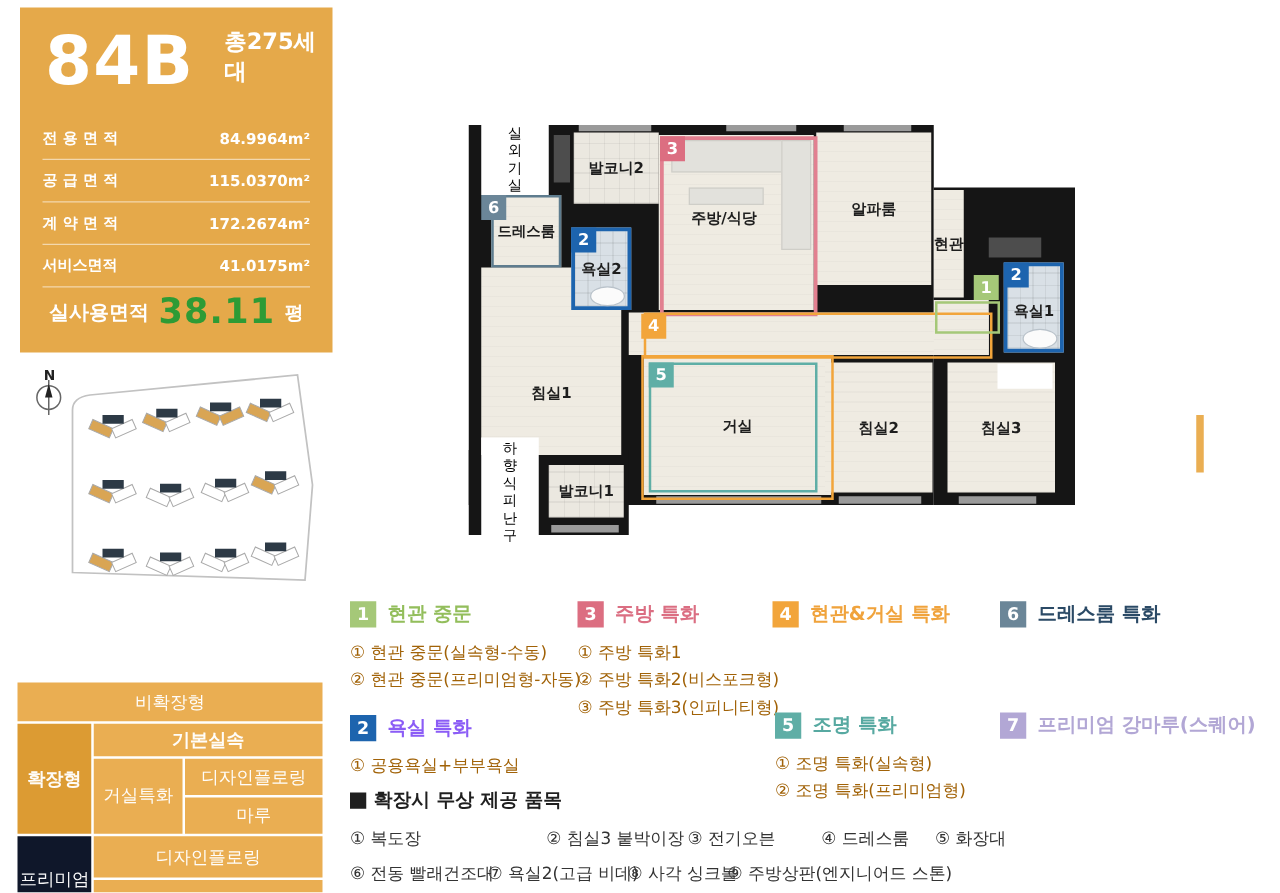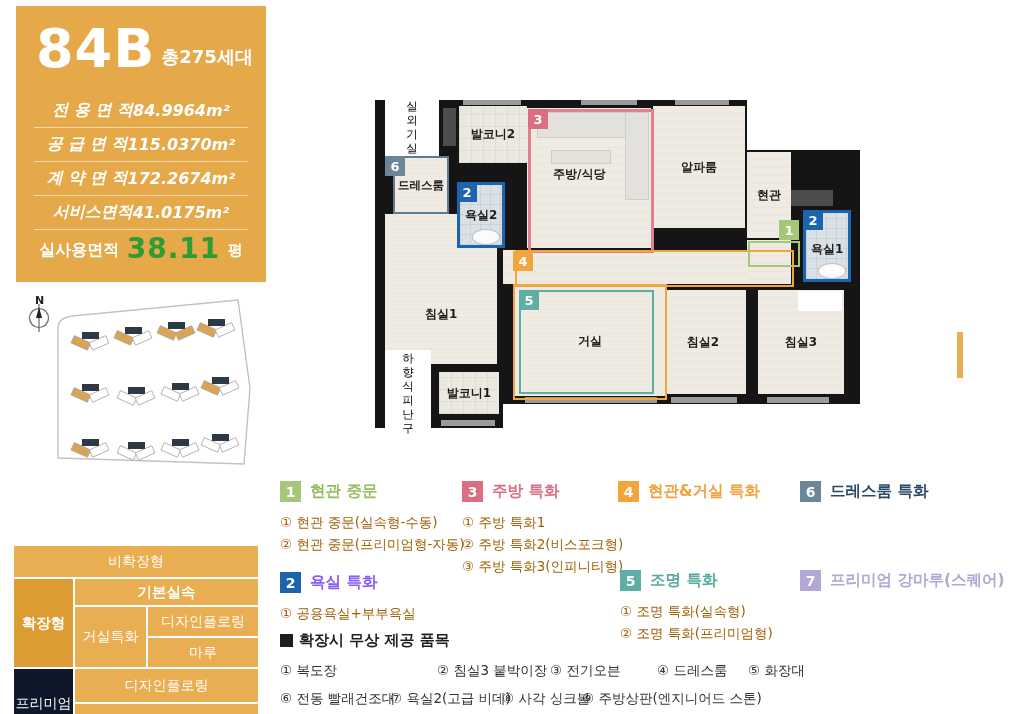--- a/index.html
+++ b/index.html
@@ -4,24 +4,24 @@
 <style>
   html,body{margin:0;padding:0;background:#ffffff;}
   .page{position:relative;width:1024px;height:714px;background:#fff;overflow:hidden;
         font-family:"DejaVu Sans","Liberation Sans",sans-serif;}
   .abs{position:absolute;}
 
   
   .unit-panel{left:16px;top:6px;width:250px;height:276px;color:#fff;}
   .unit-head{position:absolute;left:20px;top:14px;display:flex;align-items:flex-end;}
   .unit-code{font-size:54px;font-weight:bold;line-height:58px;letter-spacing:1px;}
-  .unit-total{font-size:18px;font-weight:bold;margin-left:6px;margin-bottom:9px;}
+  .unit-total{font-size:18px;font-weight:bold;margin-left:24px;margin-bottom:9px;}
   .area-rows{position:absolute;left:18px;right:18px;top:88px;}
-  .area-row{display:flex;justify-content:center;align-items:center;height:33px;
-            border-bottom:1px solid rgba(255,255,255,.55);font-size:16px;font-weight:bold;font-style:italic;}
+  .area-row{display:flex;justify-content:space-between;align-items:center;height:33px;
+            border-bottom:1px solid rgba(255,255,255,.55);font-size:12px;font-weight:bold;}
   .actual-row{position:absolute;left:0;right:0;top:226px;text-align:center;font-weight:bold;}
   .actual-label{font-size:16px;vertical-align:3px;}
   .actual-value{font-size:28px;letter-spacing:1px;margin:0 2px;}
   .actual-unit{font-size:15px;vertical-align:3px;}
 
   
   .site-plan{left:18px;top:292px;width:252px;height:202px;}
 
   
   .opt-table{left:14px;top:546px;width:216px;height:192px;}
@@ -203,21 +203,21 @@
     </div>
     <div class="room" style="left:152px;top:8px;width:124px;height:140px">
       <div class="counter" style="left:10px;top:4px;width:106px;height:24px"></div>
       <div class="counter" style="left:98px;top:4px;width:22px;height:86px"></div>
       <div class="counter" style="left:24px;top:42px;width:58px;height:12px"></div>
       <span class="rlabel" style="position:absolute;left:26px;top:58px">주방/식당</span>
     </div>
     <div class="room" style="left:278px;top:6px;width:92px;height:122px">
       <span class="rlabel">알파룸</span>
     </div>
-    <div class="room" style="left:372px;top:52px;width:44px;height:86px">
+    <div class="room" style="left:372px;top:52px;width:24px;height:86px">
       <span class="rlabel">현관</span>
     </div>
     <div class="room" style="left:128px;top:150px;width:288px;height:34px"></div>
     <div class="room" style="left:372px;top:140px;width:44px;height:44px"></div>
     <div class="room" style="left:10px;top:114px;width:112px;height:150px">
       <span class="rlabel" style="position:absolute;left:40px;top:92px">침실1</span>
     </div>
     <div class="room" style="left:140px;top:186px;width:150px;height:110px">
       <span class="rlabel">거실</span>
     </div>

